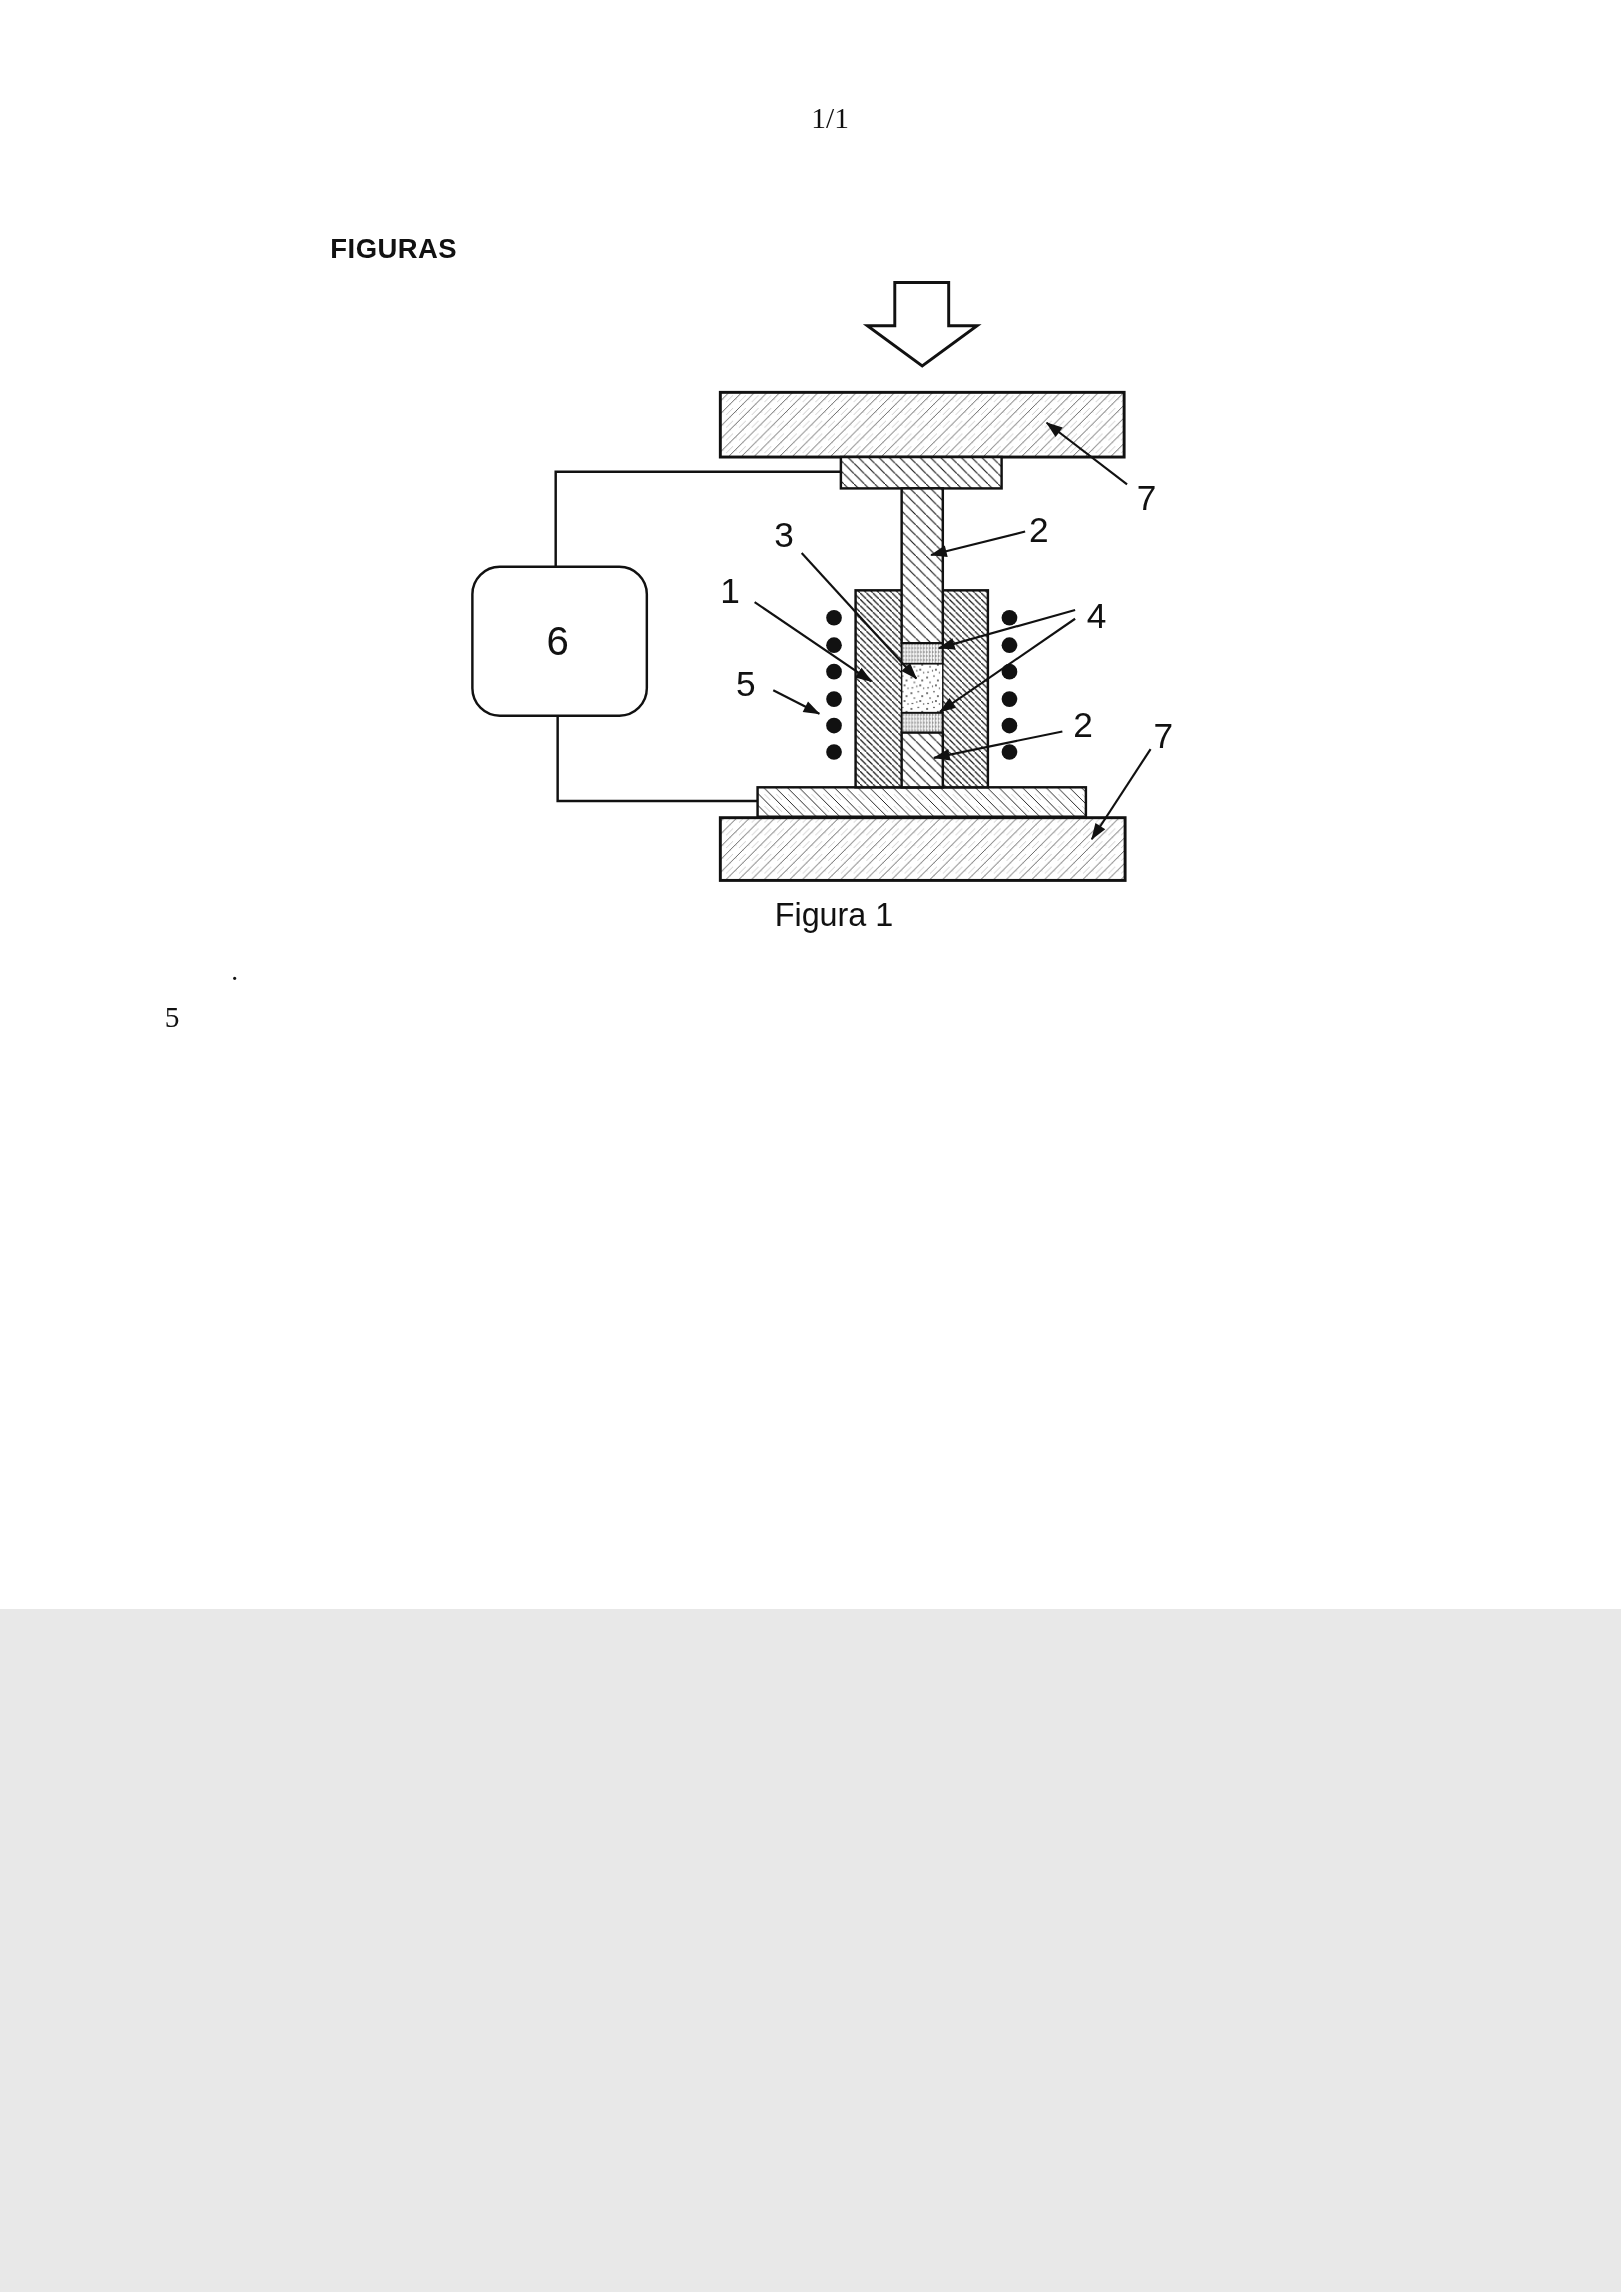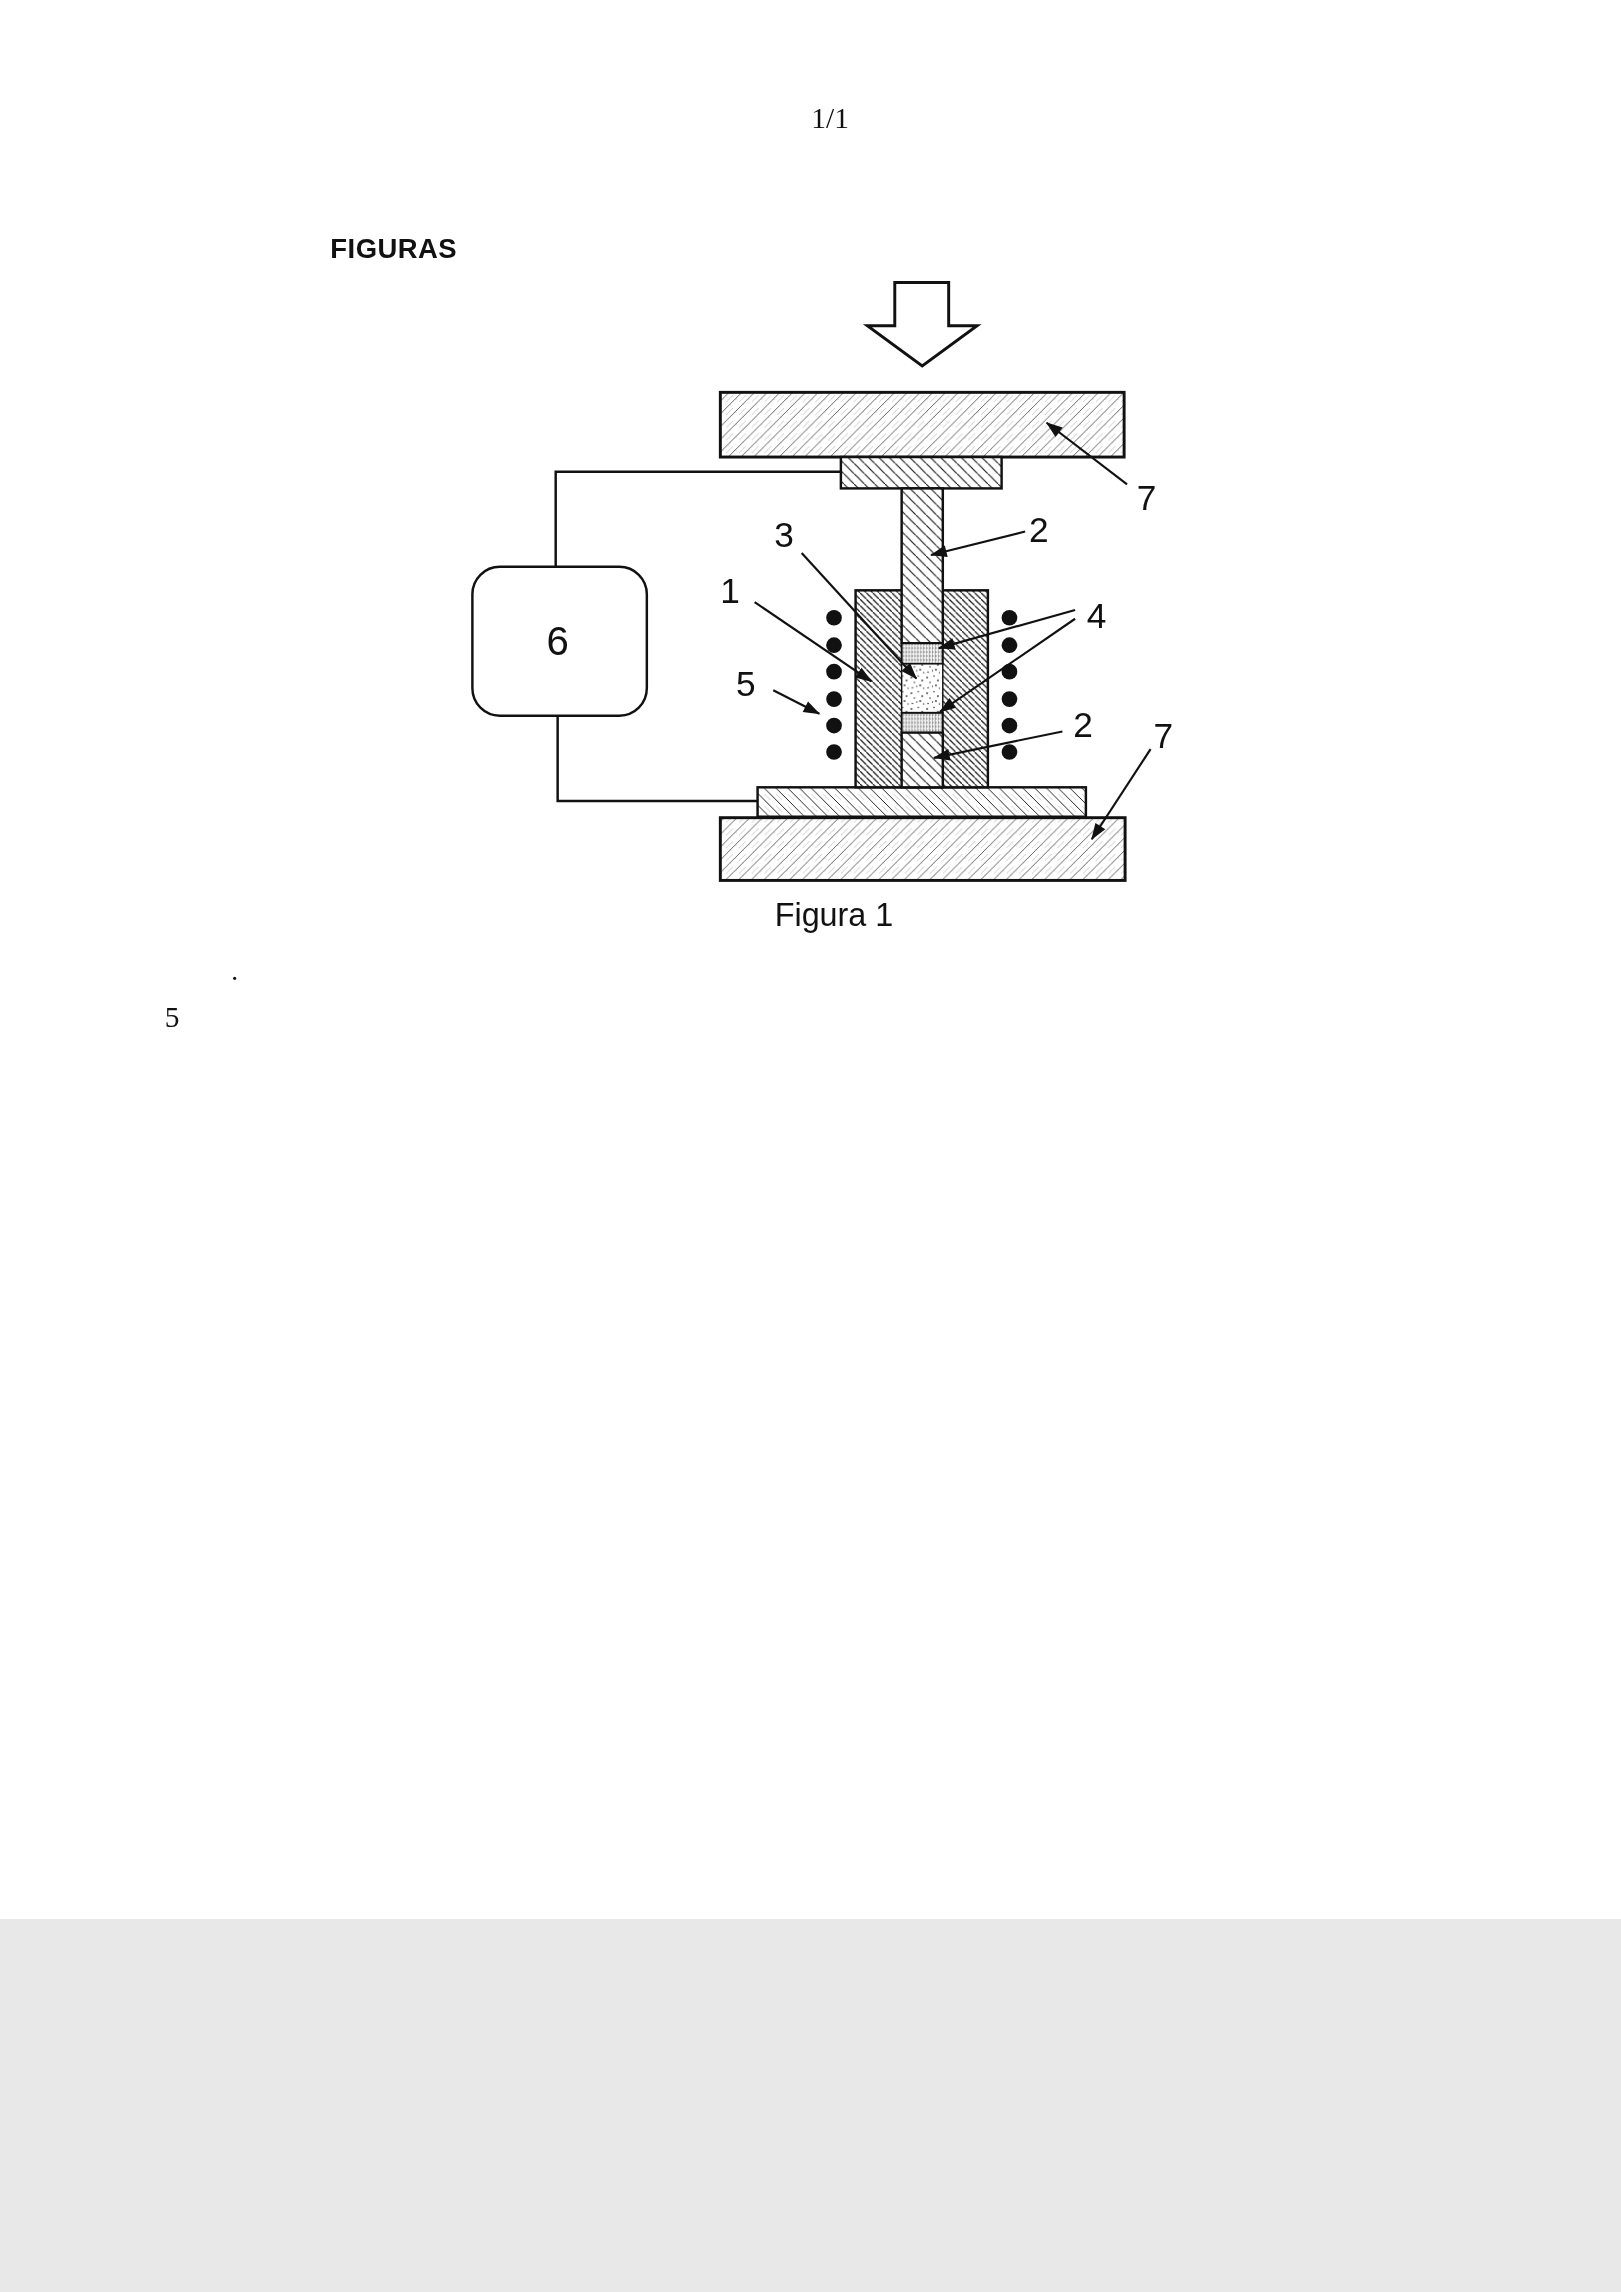--- a/index.html
+++ b/index.html
@@ -1,18 +1,18 @@
 <!DOCTYPE html>
 <html><head>
 <meta charset="utf-8">
 <style>
   html,body { margin:0; padding:0; background:#e8e8e8; }
   .page {
     position:relative;
-    width:1621px; height:1919px;
+    width:1621px; height:1609px;
     background:#ffffff;
     margin:0 auto;
     overflow:hidden;
   }
   svg.diagram { position:absolute; left:0; top:0; }
   text { fill:#111; }
   .t-serif  { font-family:"Liberation Serif", serif; font-size:30px; }
   .t-serif-sm { font-family:"Liberation Serif", serif; font-size:28px; }
   .t-heading{ font-family:"Liberation Sans", sans-serif; font-size:28px; font-weight:bold; letter-spacing:0.5px; }
   .t-caption{ font-family:"Liberation Sans", sans-serif; font-size:33px; text-anchor:middle; }

